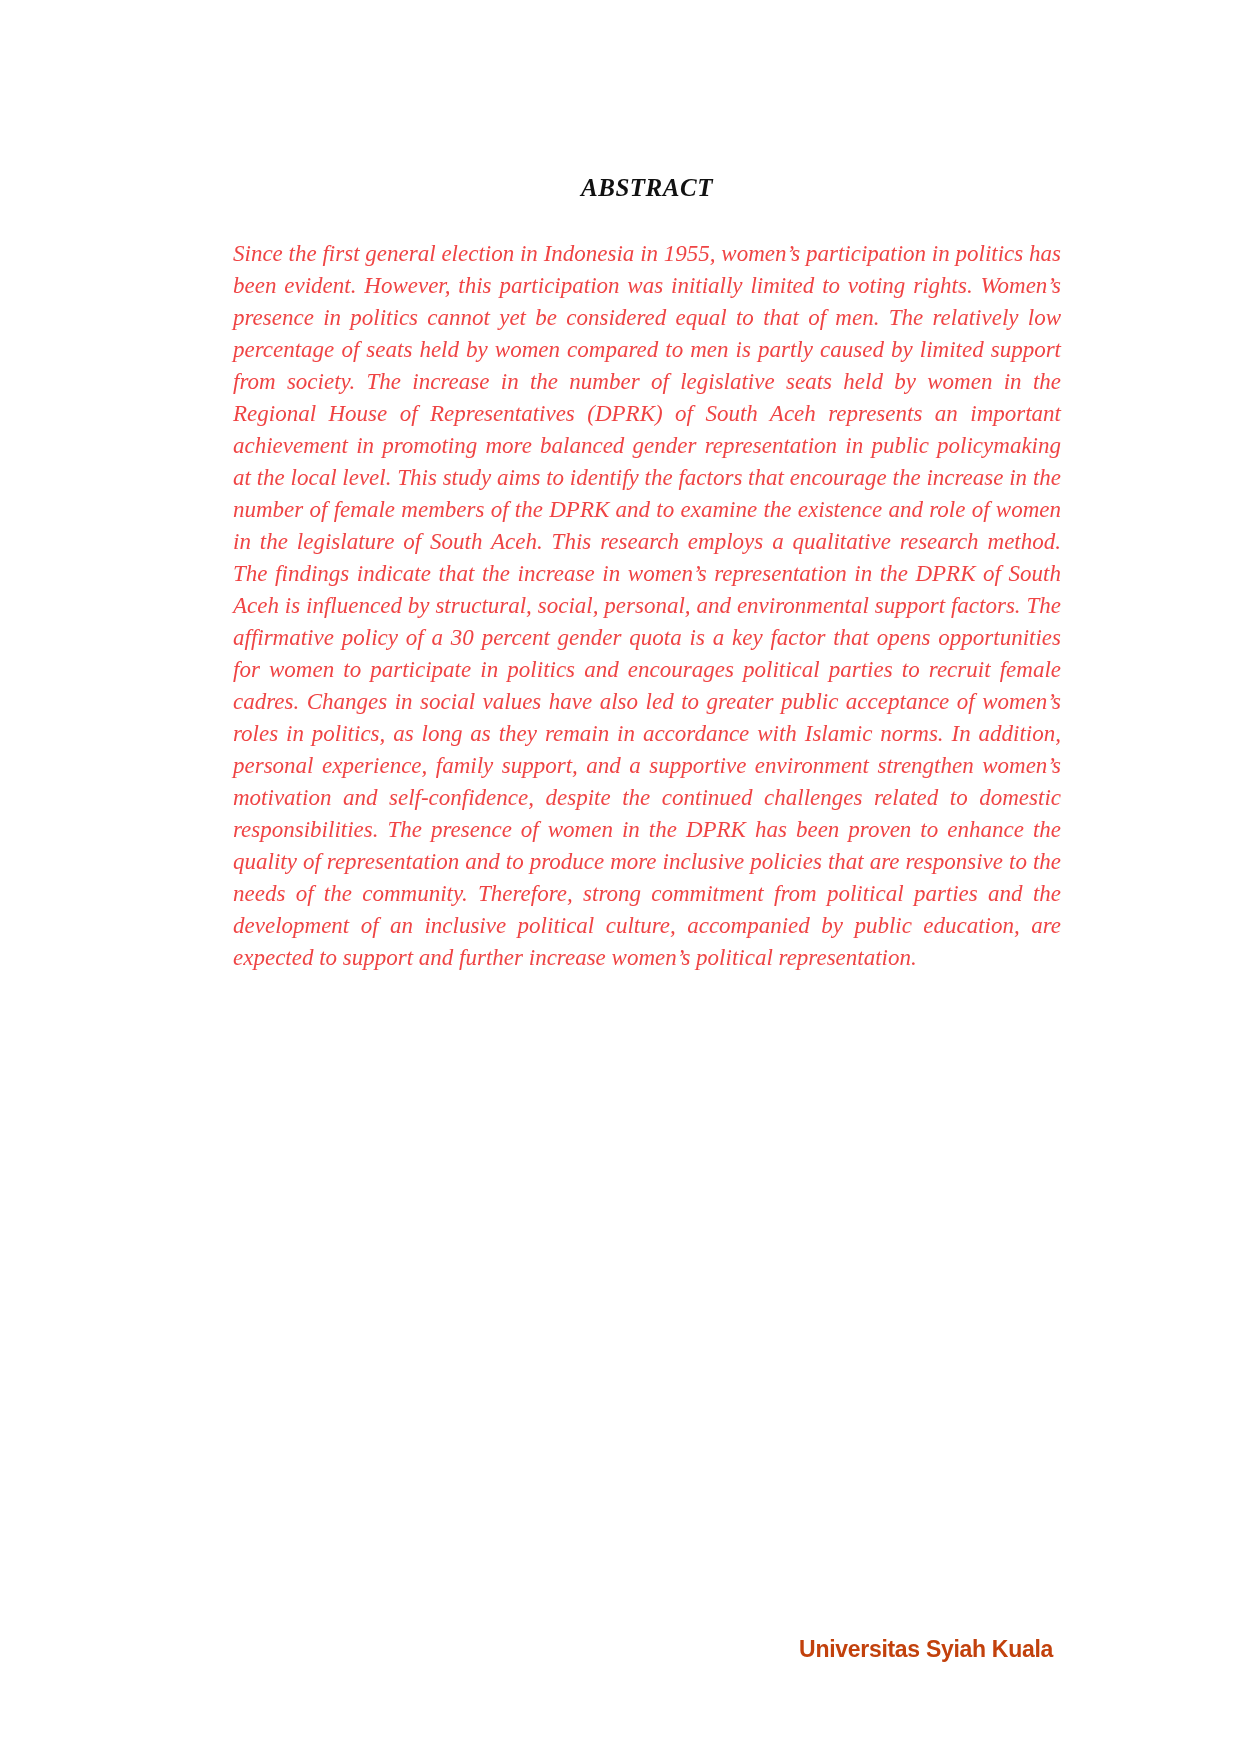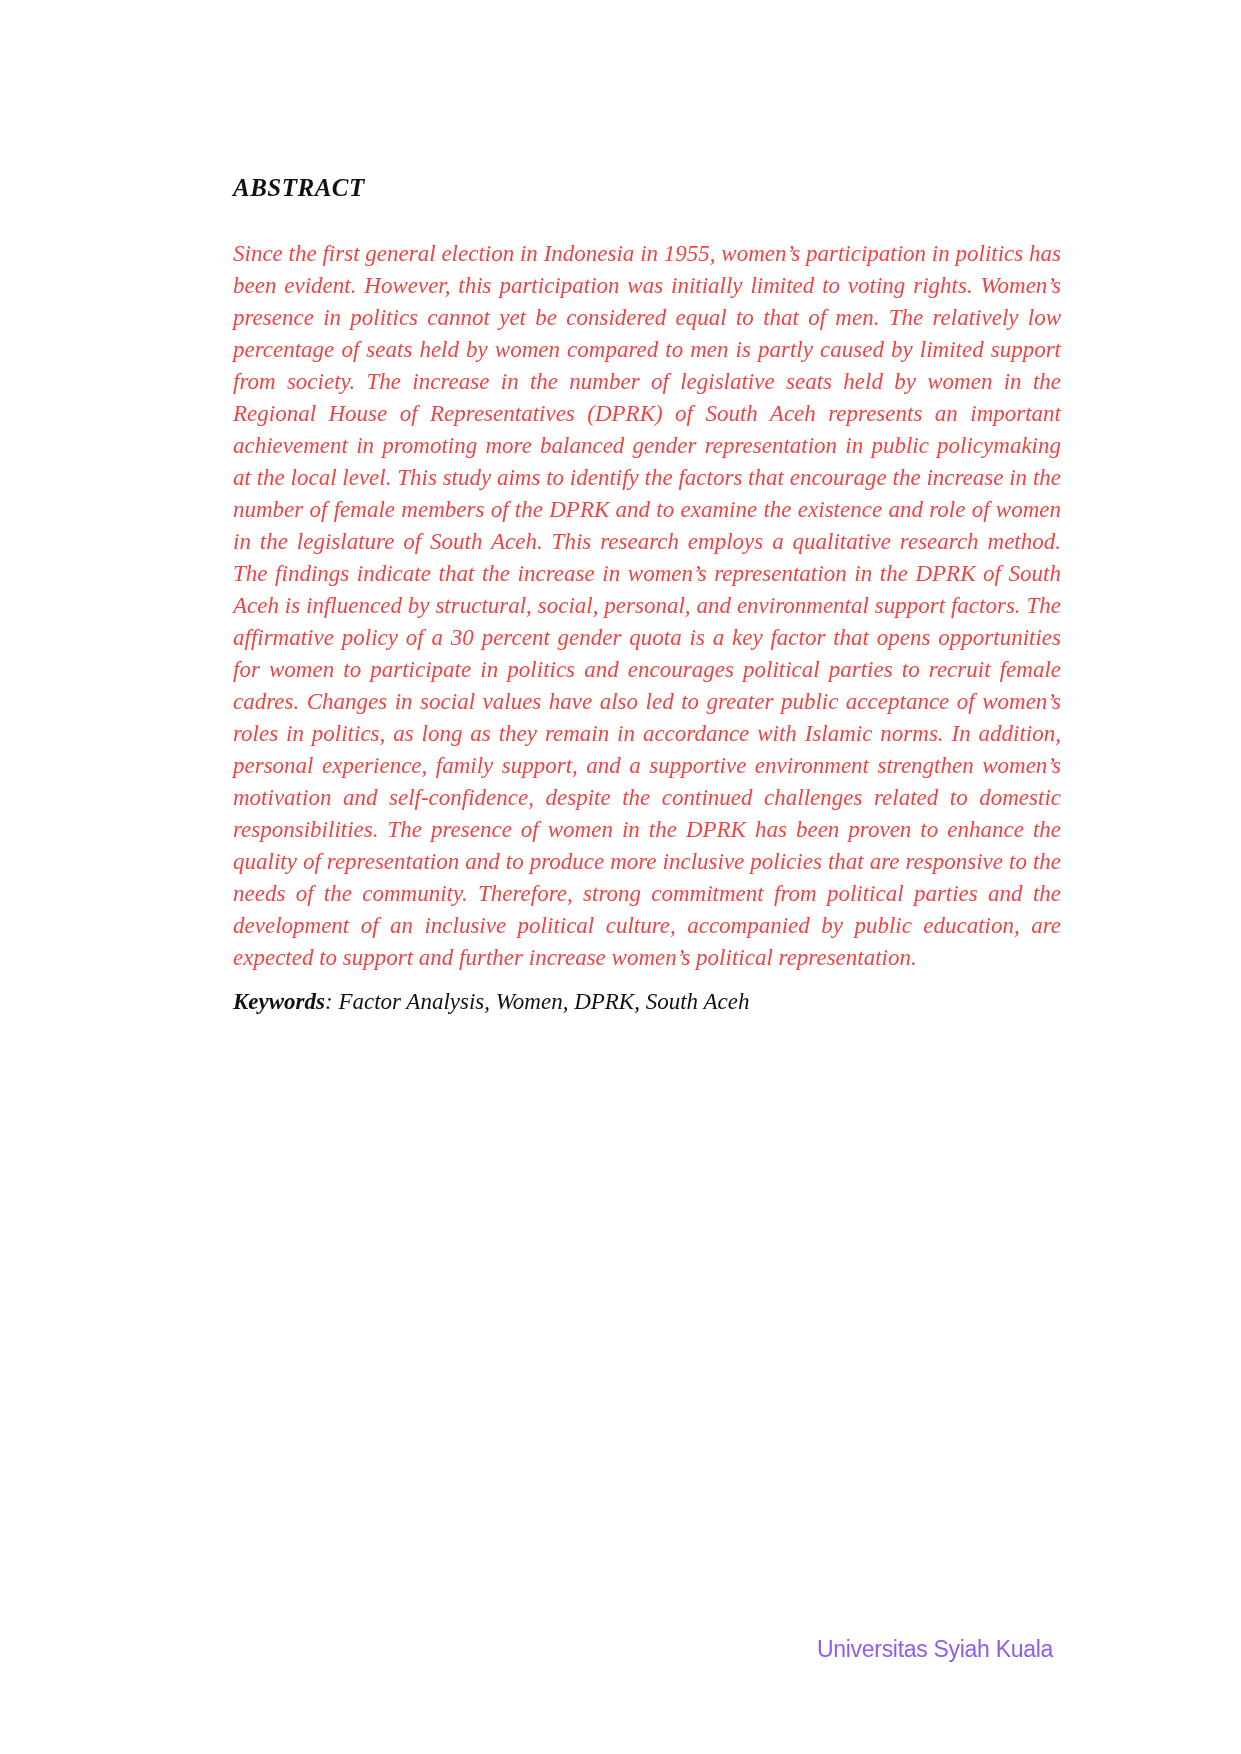--- a/index.html
+++ b/index.html
@@ -14,20 +14,21 @@
     background: #ffffff;
     color: #111111;
     font-family: "Liberation Serif", "DejaVu Serif", serif;
     overflow: hidden;
   }
   .title {
     margin: 0;
     padding-top: 172px;
     margin-left: 233px;
     width: 828px;
+    text-align: center;
     font-family: "Liberation Serif", "DejaVu Serif", serif;
     font-size: 25px;
     line-height: 32px;
     font-weight: bold;
     font-style: italic;
     letter-spacing: 0.5px;
     color: #111111;
   }
   .abstract {
     margin: 34px 0 0 233px;
@@ -49,34 +50,31 @@
   }
   .keywords .kw-label {
     font-weight: bold;
   }
   .footer {
     position: absolute;
     top: 1636px;
     right: 188px;
     font-family: "Liberation Sans", "DejaVu Sans", sans-serif;
     font-size: 23px;
-    font-weight: normal;
+    font-weight: bold;
     letter-spacing: -0.3px;
-    color: #8b5cf6;
+    color: #c2410c;
     white-space: nowrap;
   }
 </style>
 </head>
 <body>
 
 <div class="page">
 
   <h1 class="title">ABSTRACT</h1>
 
   <p class="abstract">Since the first general election in Indonesia in 1955, women’s participation in politics has been evident. However, this participation was initially limited to voting rights. Women’s presence in politics cannot yet be considered equal to that of men. The relatively low percentage of seats held by women compared to men is partly caused by limited support from society. The increase in the number of legislative seats held by women in the Regional House of Representatives (DPRK) of South Aceh represents an important achievement in promoting more balanced gender representation in public policymaking at the local level. This study aims to identify the factors that encourage the increase in the number of female members of the DPRK and to examine the existence and role of women in the legislature of South Aceh. This research employs a qualitative research method. The findings indicate that the increase in women’s representation in the DPRK of South Aceh is influenced by structural, social, personal, and environmental support factors. The affirmative policy of a 30 percent gender quota is a key factor that opens opportunities for women to participate in politics and encourages political parties to recruit female cadres. Changes in social values have also led to greater public acceptance of women’s roles in politics, as long as they remain in accordance with Islamic norms. In addition, personal experience, family support, and a supportive environment strengthen women’s motivation and self-confidence, despite the continued challenges related to domestic responsibilities. The presence of women in the DPRK has been proven to enhance the quality of representation and to produce more inclusive policies that are responsive to the needs of the community. Therefore, strong commitment from political parties and the development of an inclusive political culture, accompanied by public education, are expected to support and further increase women’s political representation.</p>
 
-  <p class="keywords">
-    <span class="kw-label">Keywords</span><span>: Factor Analysis, Women, DPRK, South Aceh</span>
-  </p>
 
   <div class="footer">Universitas Syiah Kuala</div>
 
 </div>
 
 </body></html>

